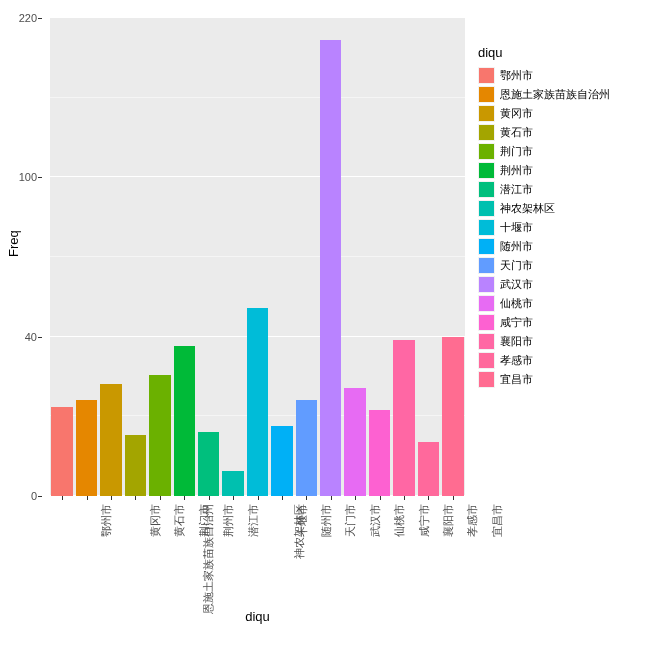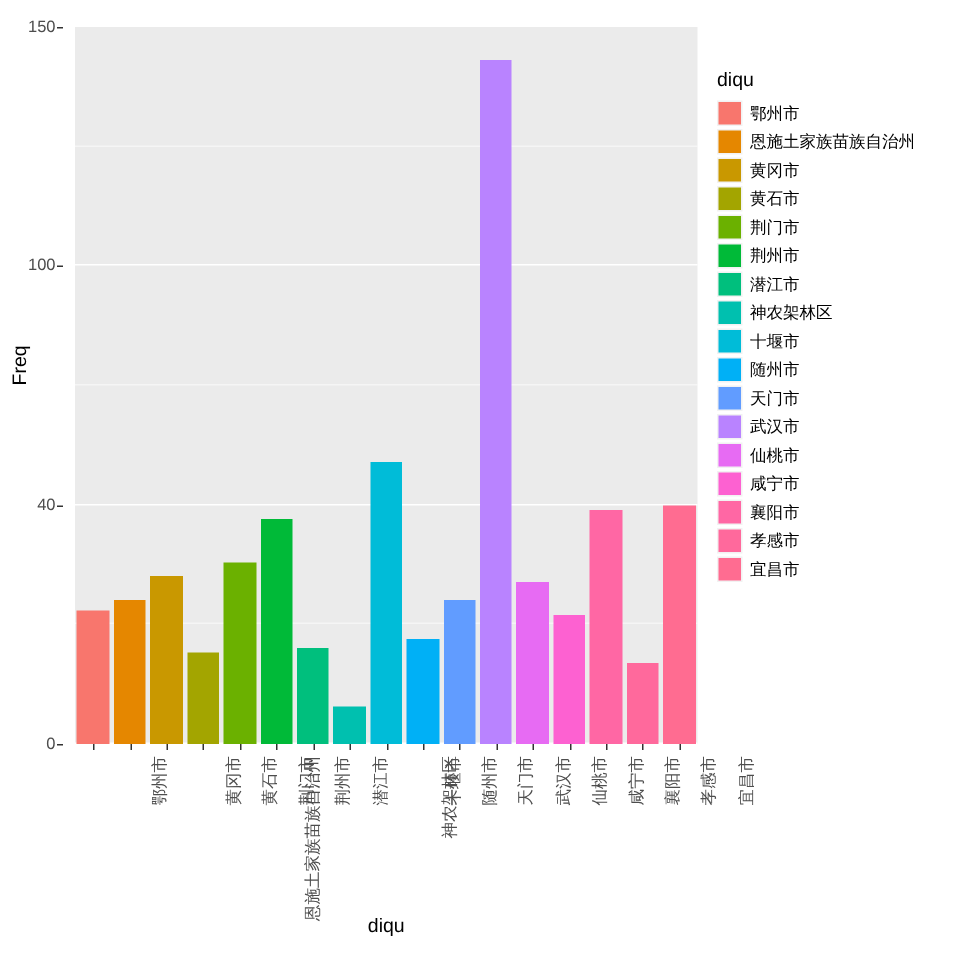--- a/index.html
+++ b/index.html
@@ -143,21 +143,21 @@
 
   <div class="y-label" style="left:8px; top:252px;">Freq</div>
 
   <div class="y-axis" id="y-axis">
       <div class="y-tick" style="top: 478px;">0</div>
       <div class="y-tick-mark" style="top: 478px;"></div>
       <div class="y-tick" style="top: 318.667px;">40</div>
       <div class="y-tick-mark" style="top: 318.667px;"></div>
       <div class="y-tick" style="top: 159.333px;">100</div>
       <div class="y-tick-mark" style="top: 159.333px;"></div>
-      <div class="y-tick" style="top: 0px;">150</div>
+      <div class="y-tick" style="top: 0px;">220</div>
       <div class="y-tick-mark" style="top: 0px;"></div>
     </div>
 
   <div class="plot-area" id="plot-area">
       <div class="gridline-h minor" style="bottom: 79.6667px;"></div>
       <div class="gridline-h minor" style="bottom: 239px;"></div>
       <div class="gridline-h minor" style="bottom: 398.333px;"></div>
       <div class="gridline-h" style="bottom: 0px;"></div>
       <div class="gridline-h" style="bottom: 159.333px;"></div>
       <div class="gridline-h" style="bottom: 318.667px;"></div>

